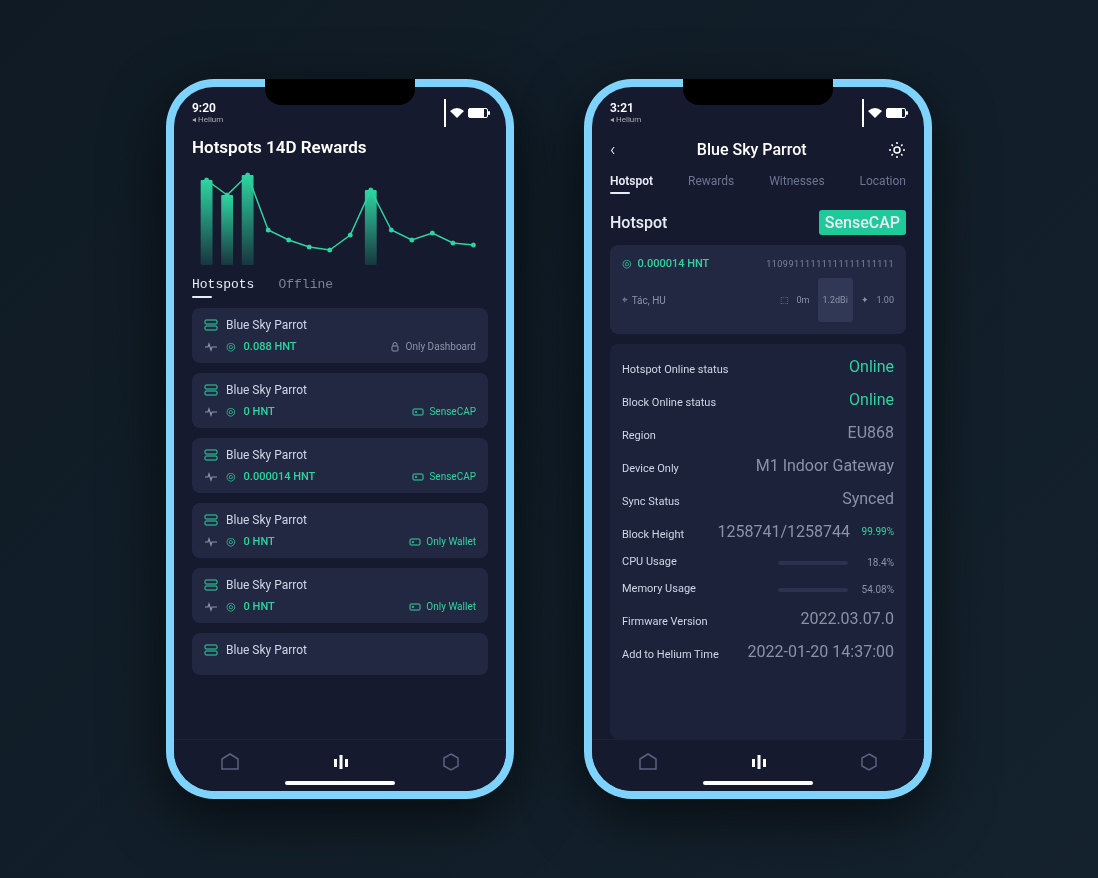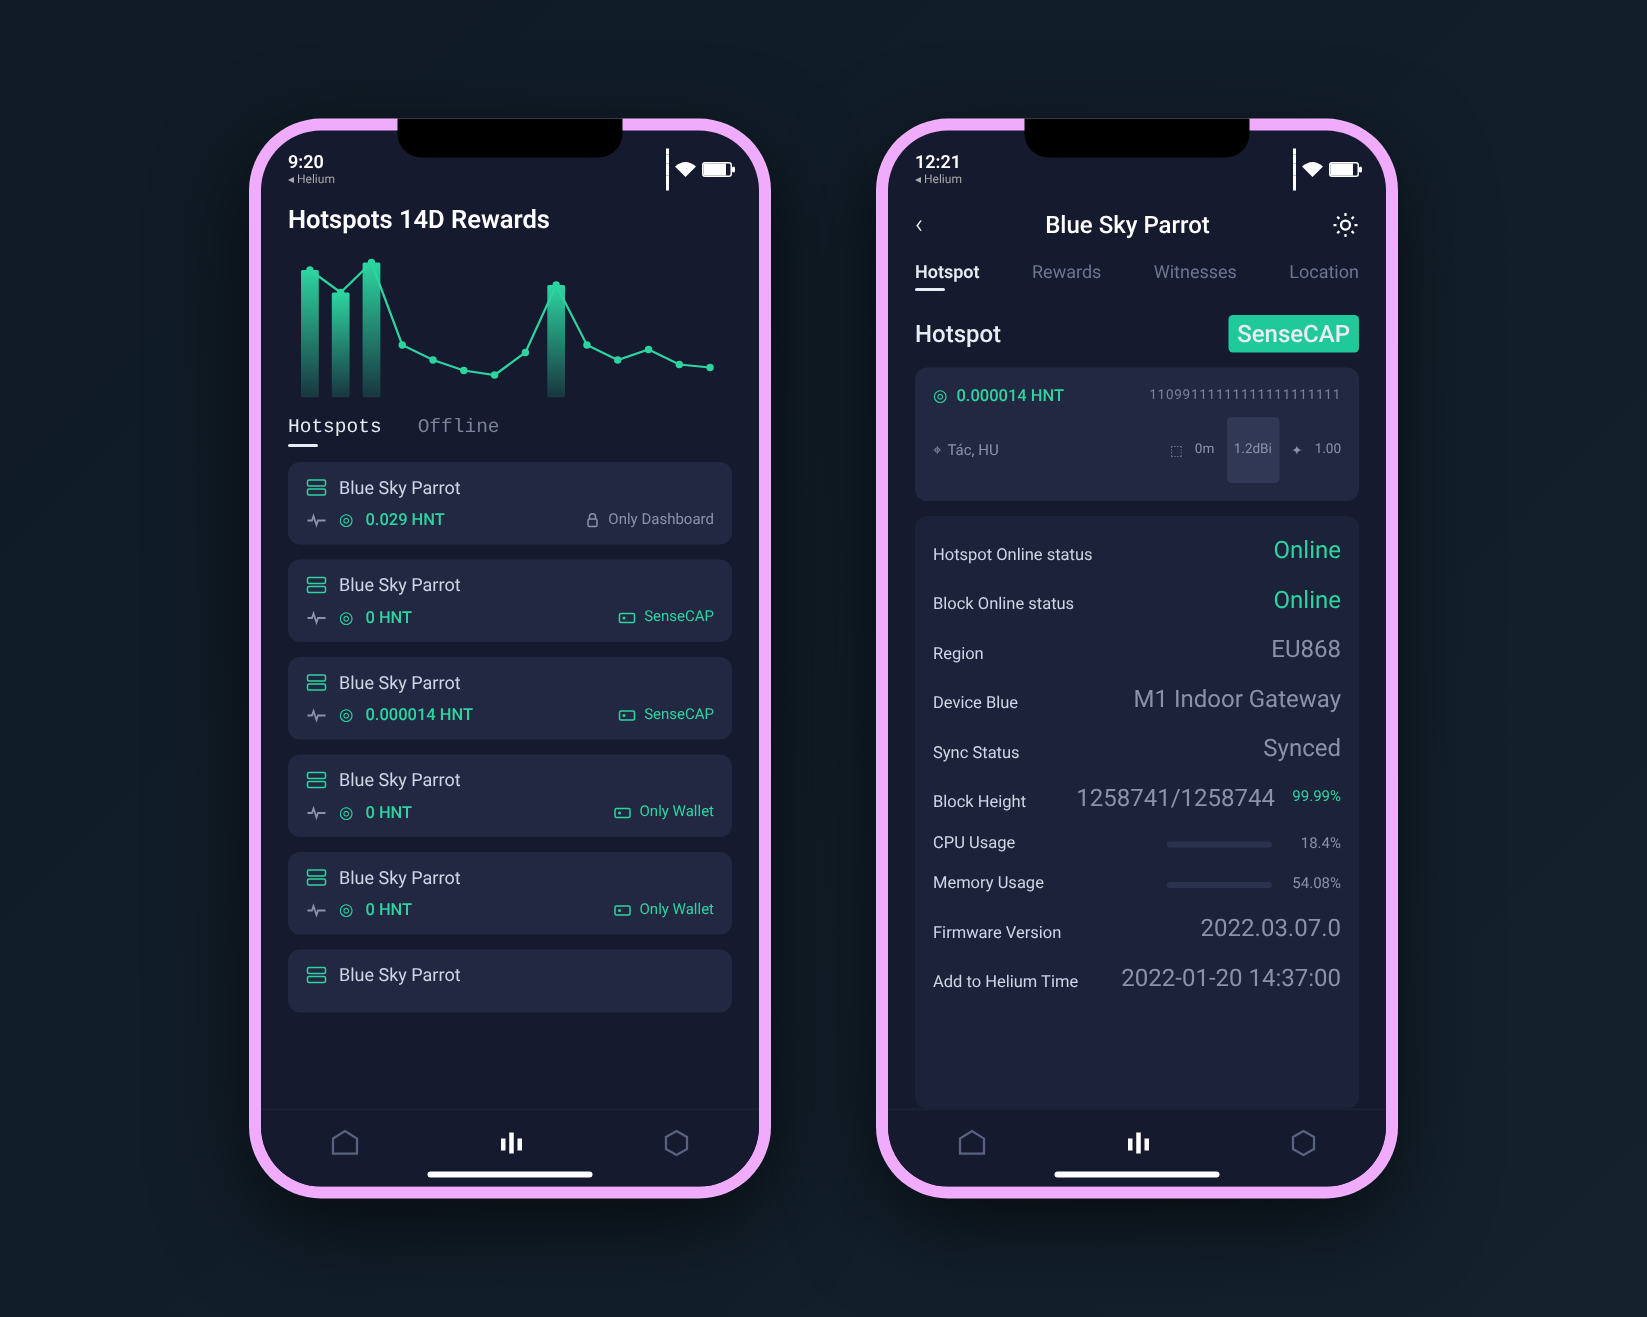--- a/index.html
+++ b/index.html
@@ -10,21 +10,21 @@
     font-family: -apple-system, BlinkMacSystemFont, "Segoe UI", Roboto, sans-serif;
     display: flex;
     justify-content: center;
     align-items: center;
     gap: 70px;
     overflow: hidden;
   }
   .phone {
     width: 348px;
     height: 720px;
-    background: #f0abfc;
+    background: #7dd3fc;
     border-radius: 48px;
     padding: 8px;
     box-shadow: 0 20px 60px rgba(0,0,0,0.6), inset 0 0 3px rgba(255,255,255,0.15);
     position: relative;
   }
   .screen {
     width: 100%;
     height: 100%;
     background: #151a2e;
     border-radius: 40px;
@@ -214,21 +214,21 @@
       </div>
 
       <div class="row2">
         <span class="lft">
           <span class="ico" style="color:#8b92a8">
             <svg width="14" height="10" viewBox="0 0 14 10">
                     <path d="M1 5h3l1-3 2 6 1-3h5" fill="none" stroke="#8b92a8" stroke-width="1.2"></path>
                   </svg>
           </span>
           <span class="hnt-ico">◎</span>
-          <span class="hnt-val">0.029 HNT</span>
+          <span class="hnt-val">0.088 HNT</span>
         </span>
         <span class="tag gray">
           <span>
                   <svg width="12" height="12" viewBox="0 0 12 12">
                     <rect x="3" y="5" width="6" height="5" rx="1" fill="none" stroke="#8b92a8"></rect>
                     <path d="M4 5V3.5a2 2 0 014 0V5" fill="none" stroke="#8b92a8"></path>
                   </svg>
                 </span>
           <span>Only Dashboard</span>
         </span>
@@ -397,21 +397,21 @@
     </div>
     <div class="home-ind"></div>
   </div>
 </div>
 
 <div class="phone">
   <div class="notch"></div>
   <div class="screen">
     <div class="statusbar">
       <div class="left">
-        <span>12:21</span>
+        <span>3:21</span>
         <span class="back-app">◂ Helium</span>
       </div>
       <div class="sb-icons">
         <span class="bars">
             <i></i>
             <i></i>
             <i></i>
             <i></i>
           </span>
         <span>
@@ -479,21 +479,21 @@
           </div>
           <div class="drow">
             <span class="lbl">Block Online status</span>
             <span class="val green">Online</span>
           </div>
           <div class="drow">
             <span class="lbl">Region</span>
             <span class="val ">EU868</span>
           </div>
           <div class="drow">
-            <span class="lbl">Device Blue</span>
+            <span class="lbl">Device Only</span>
             <span class="val ">M1 Indoor Gateway</span>
           </div>
           <div class="drow">
             <span class="lbl">Sync Status</span>
             <span class="val ">Synced</span>
           </div>
           <div class="drow">
             <span class="lbl">Block Height</span>
             <span style="display:flex;gap:6px;align-items:center">
         <span class="val">1258741/1258744</span>

